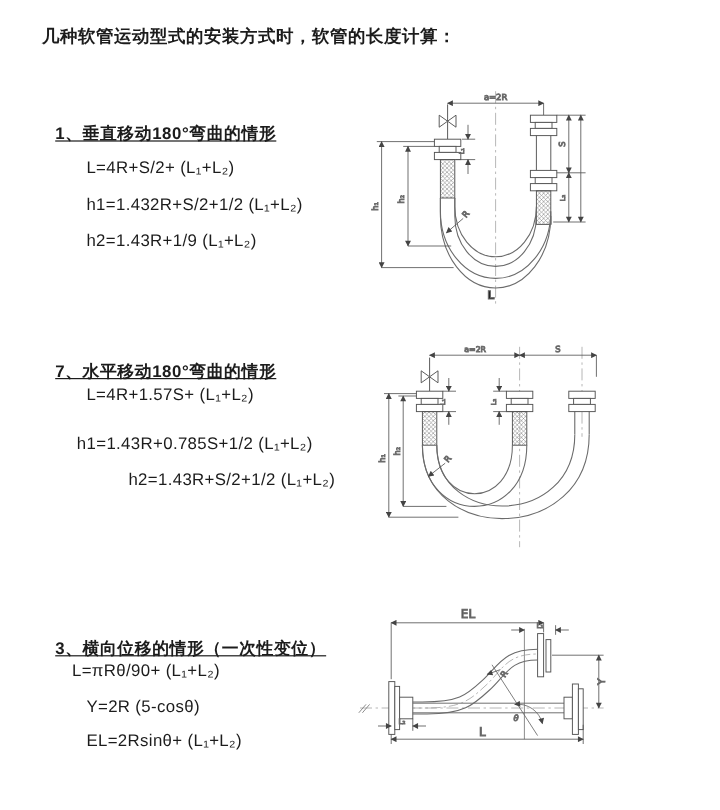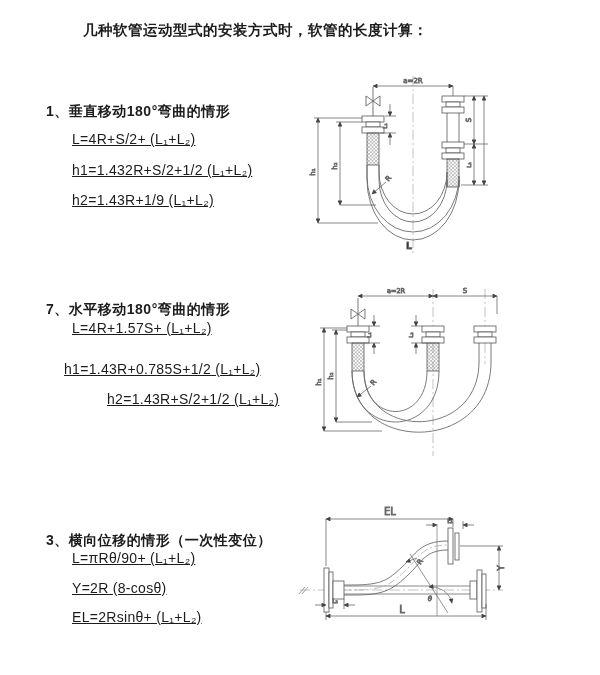--- a/index.html
+++ b/index.html
@@ -2,46 +2,46 @@
 <html><head>
 <meta charset="utf-8">
 <style>
   html,body{margin:0;padding:0;}
   body{
     width:600px;height:675px;background:#ffffff;position:relative;overflow:hidden;
     font-family:"Liberation Sans","DejaVu Sans",sans-serif;color:#1c1c1c;
   }
   .abs{position:absolute;white-space:nowrap;}
   .page-title{font-size:14.5px;font-weight:700;letter-spacing:0.5px;}
-  .sec-heading{font-size:14px;font-weight:700;letter-spacing:0.5px;}
-  .formula{font-size:14px;font-weight:500;letter-spacing:0.3px;text-decoration:underline;}
+  .sec-heading{font-size:14px;font-weight:700;letter-spacing:0.5px;text-decoration:underline;}
+  .formula{font-size:14px;font-weight:500;letter-spacing:0.3px;}
   svg{position:absolute;overflow:visible;}
   svg text{font-family:"DejaVu Sans","Liberation Sans",sans-serif;fill:#333;}
   .dimtxt{font-size:7px;}
   .dimtxt-sm{font-size:5.5px;}
   .biglabel{font-size:9.5px;font-weight:600;fill:#222;}
 </style>
 </head>
 <body>
 
-<div class="abs page-title" style="left:35px;top:21px;margin-left:48px;">几种软管运动型式的安装方式时，软管的长度计算：</div>
+<div class="abs page-title" style="left:35px;top:21px;">几种软管运动型式的安装方式时，软管的长度计算：</div>
 
 <div class="abs sec-heading" style="left:46px;top:103px;">1、垂直移动180°弯曲的情形</div>
 <div class="abs formula" style="left:72px;top:131px;">L=4R+S/2+ (L₁+L₂)</div>
 <div class="abs formula" style="left:72px;top:162px;">h1=1.432R+S/2+1/2 (L₁+L₂)</div>
 <div class="abs formula" style="left:72px;top:192px;">h2=1.43R+1/9 (L₁+L₂)</div>
 
 <div class="abs sec-heading" style="left:46px;top:301px;">7、水平移动180°弯曲的情形</div>
 <div class="abs formula" style="left:72px;top:320px;">L=4R+1.57S+ (L₁+L₂)</div>
 <div class="abs formula" style="left:64px;top:361px;">h1=1.43R+0.785S+1/2 (L₁+L₂)</div>
 <div class="abs formula" style="left:72px;top:391px;margin-left:35px;">h2=1.43R+S/2+1/2 (L₁+L₂)</div>
 
 <div class="abs sec-heading" style="left:46px;top:532px;">3、横向位移的情形（一次性变位）</div>
-<div class="abs formula" style="left:72px;top:550px;">L=πRθ/90+ (L₁+L₂)</div>
-<div class="abs formula" style="left:72px;top:580px;">Y=2R (8-cosθ)</div>
+<div class="abs formula" style="left:60px;top:550px;">L=πRθ/90+ (L₁+L₂)</div>
+<div class="abs formula" style="left:72px;top:580px;">Y=2R (5-cosθ)</div>
 <div class="abs formula" style="left:72px;top:609px;">EL=2Rsinθ+ (L₁+L₂)</div>
 
 <svg style="left:306px;top:70px;" width="227" height="192" viewBox="0 0 227 192">
   <defs>
     <marker id="ar1" viewBox="0 0 10 10" refX="9" refY="5" markerWidth="9" markerHeight="7" orient="auto-start-reverse">
       <path d="M0,0 L10,5 L0,10 z" fill="#444"></path>
     </marker>
     <pattern id="hx1" width="3.5" height="3.5" patternUnits="userSpaceOnUse">
       <path d="M0,3.5 L3.5,0 M0,0 L3.5,3.5" stroke="#8a8a8a" stroke-width="0.5"></path>
     </pattern>

